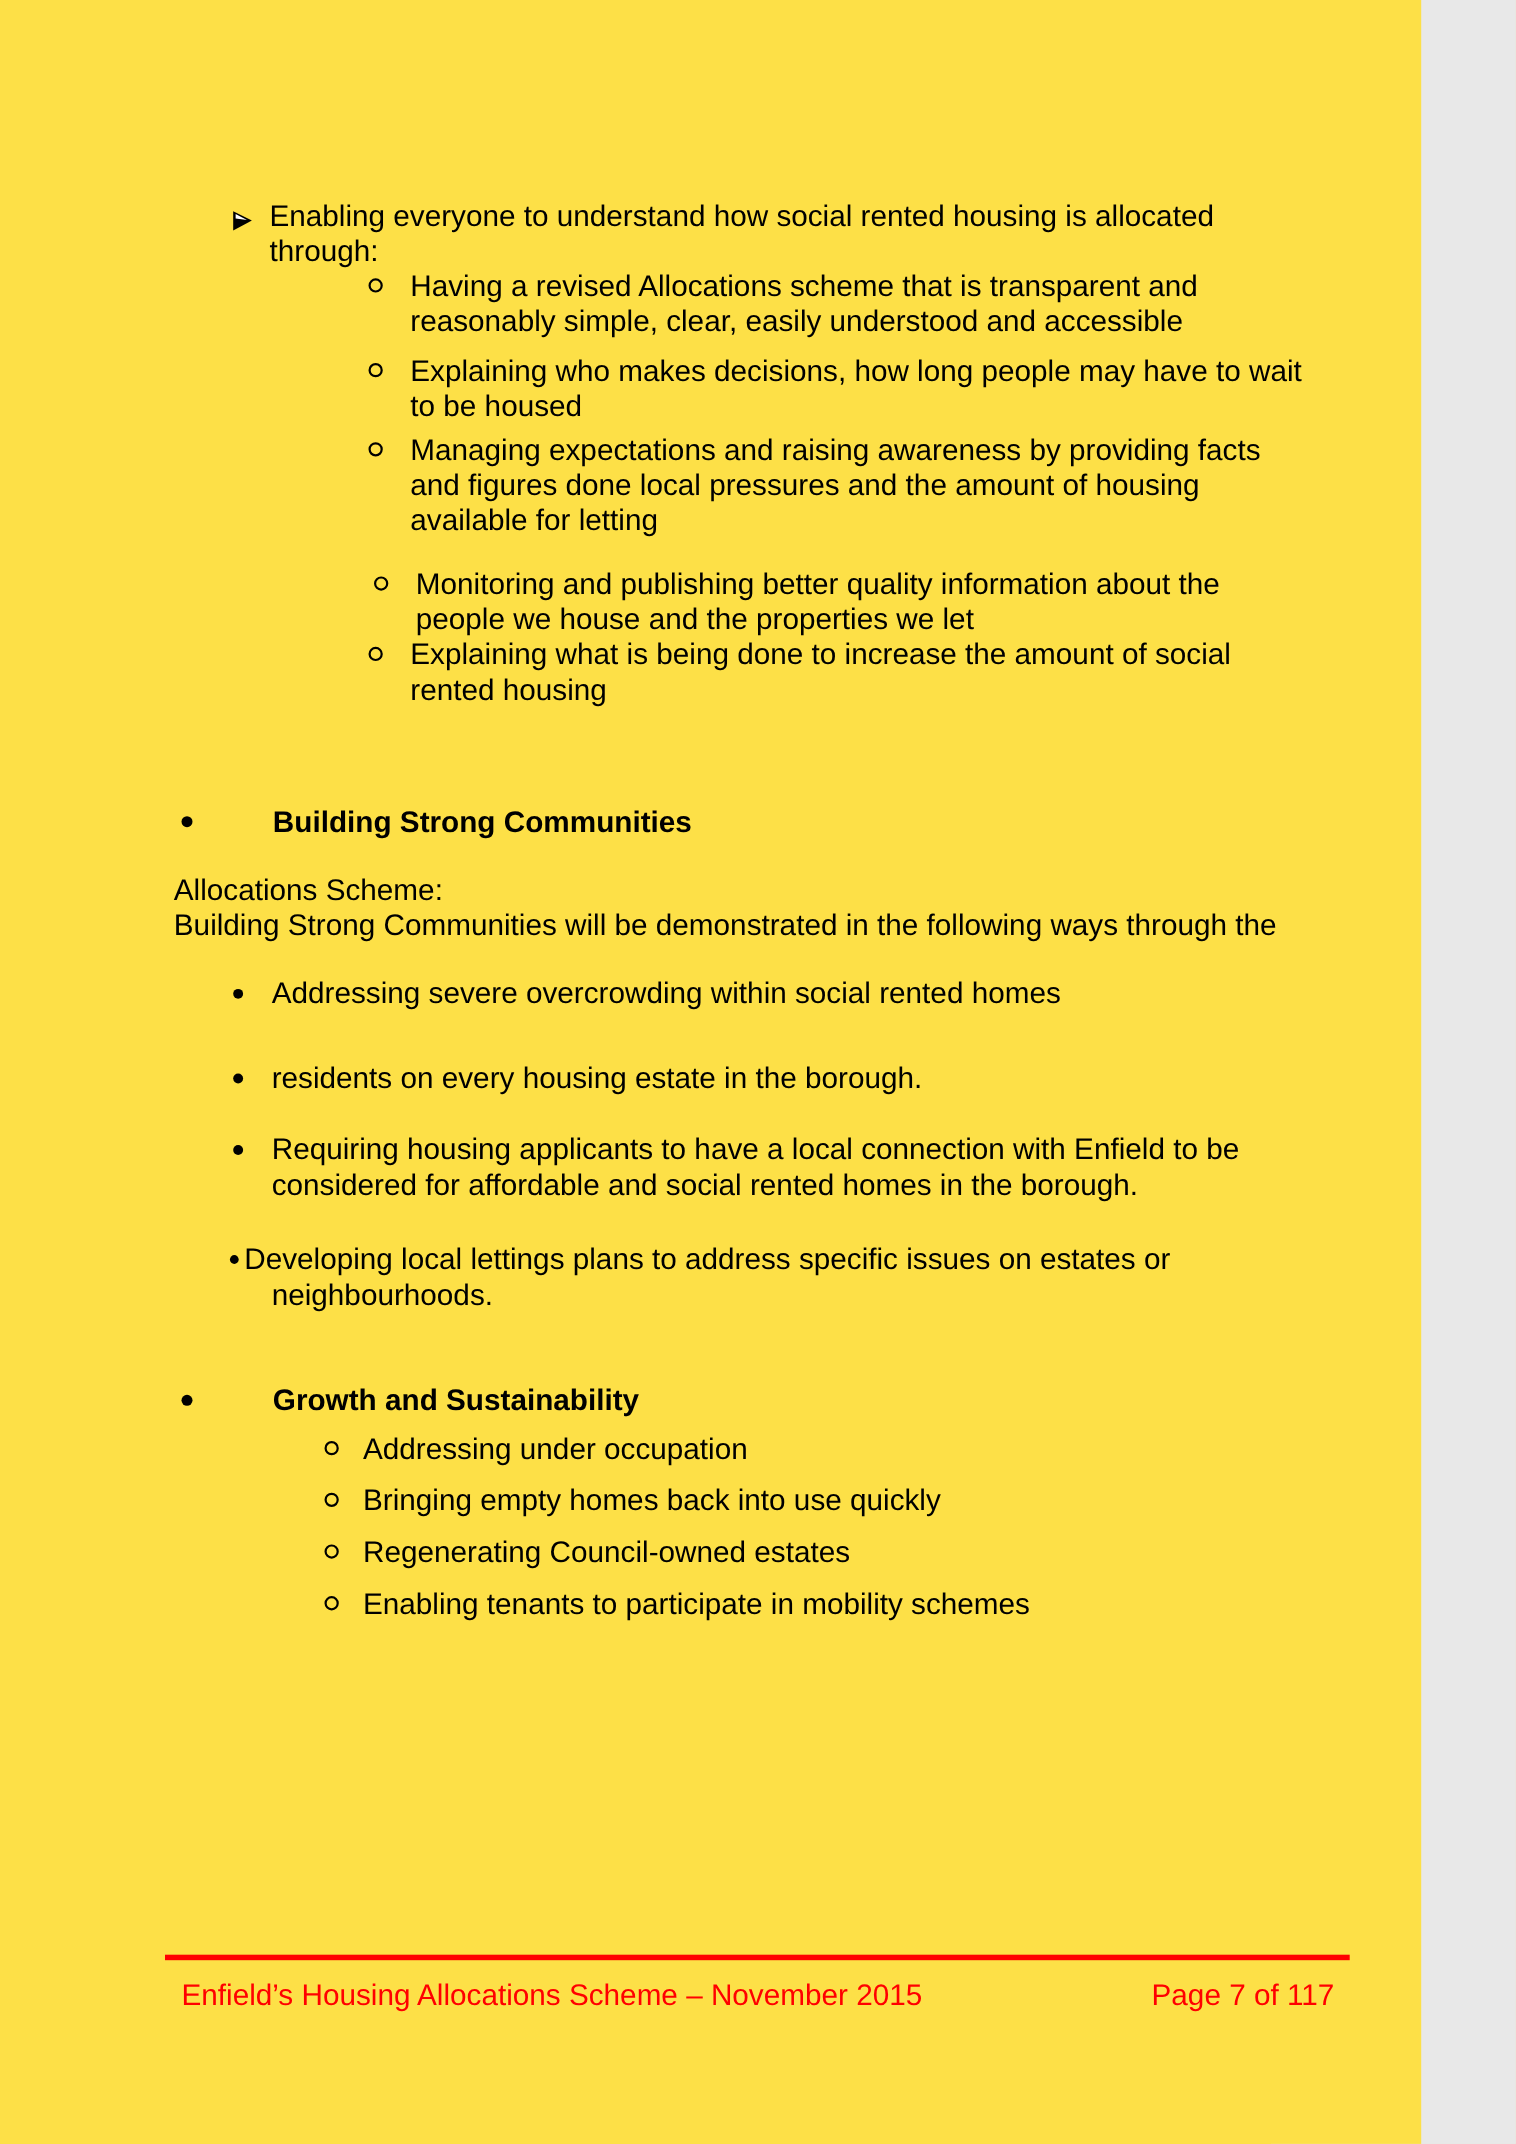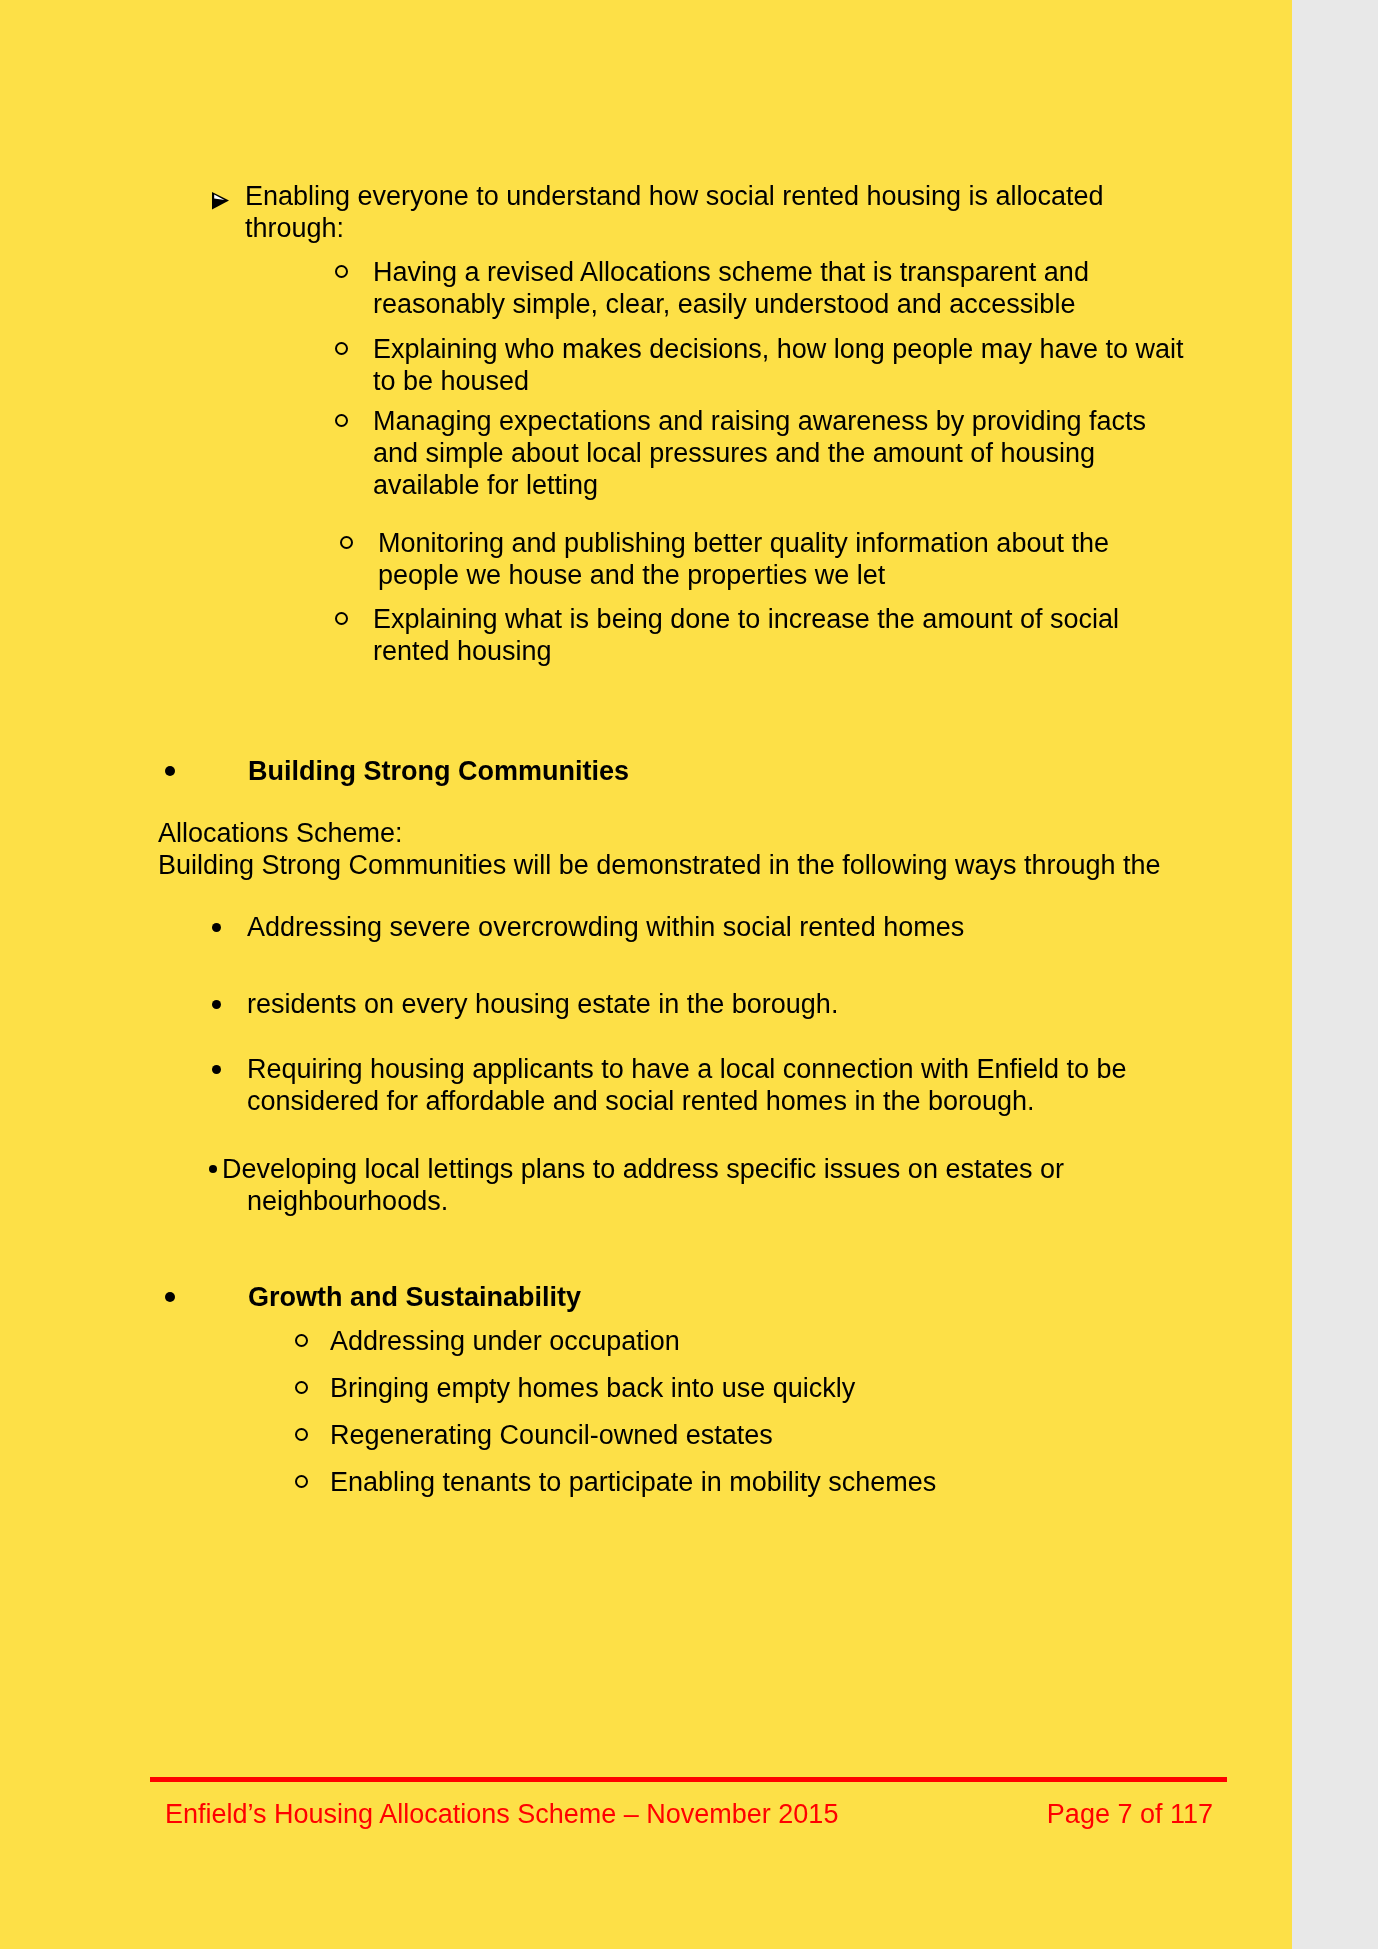--- a/index.html
+++ b/index.html
@@ -43,21 +43,21 @@
   .b-marker { width:35px; flex:none; padding-top:12px; }
   .b-disc { display:block; width:9px; height:9px; background:#000; border-radius:50%; }
 
   
   .dev-item { margin-left:209px; }
   .dev-marker { width:13px; flex:none; padding-top:12px; }
   .dev-disc { display:block; width:8px; height:8px; background:#000; border-radius:50%; }
   .dev-wrap { padding-left:25px; }
 
   
-  .mt-14 { margin-top:12px; } .mt-13 { margin-top:13px; } .mt-8 { margin-top:8px; }
+  .mt-14 { margin-top:0; } .mt-13 { margin-top:13px; } .mt-8 { margin-top:8px; }
   .mt-26 { margin-top:26px; } .mt-88 { margin-top:88px; } .mt-30 { margin-top:30px; }
   .mt-45 { margin-top:45px; } .mt-33 { margin-top:33px; } .mt-36 { margin-top:36px; }
   .mt-64 { margin-top:64px; } .mt-51 { margin-top:51px; } .mt-12 { margin-top:12px; }
   .mt-15 { margin-top:15px; }
 
   
   .footer-rule { position:absolute; left:150px; top:1777px; width:1077px; height:5px; background:#ff0000; }
   .footer-row {
     position:absolute; left:150px; top:1798px; width:1077px;
     display:flex; justify-content:space-between;
@@ -105,21 +105,21 @@
         <div class="line">to be housed</div>
       </div>
     </div>
 
     <div class="flexrow o-item mt-8">
       <span class="o-marker">
           <span class="o-circle"></span>
         </span>
       <div>
         <div class="line">Managing expectations and raising awareness by providing facts</div>
-        <div class="line">and simple about local pressures and the amount of housing</div>
+        <div class="line">and figures done local pressures and the amount of housing</div>
         <div class="line">available for letting</div>
       </div>
     </div>
 
     <div class="flexrow o-item indent-plus mt-26">
       <span class="o-marker">
           <span class="o-circle"></span>
         </span>
       <div>
         <div class="line">Monitoring and publishing better quality information about the</div>

